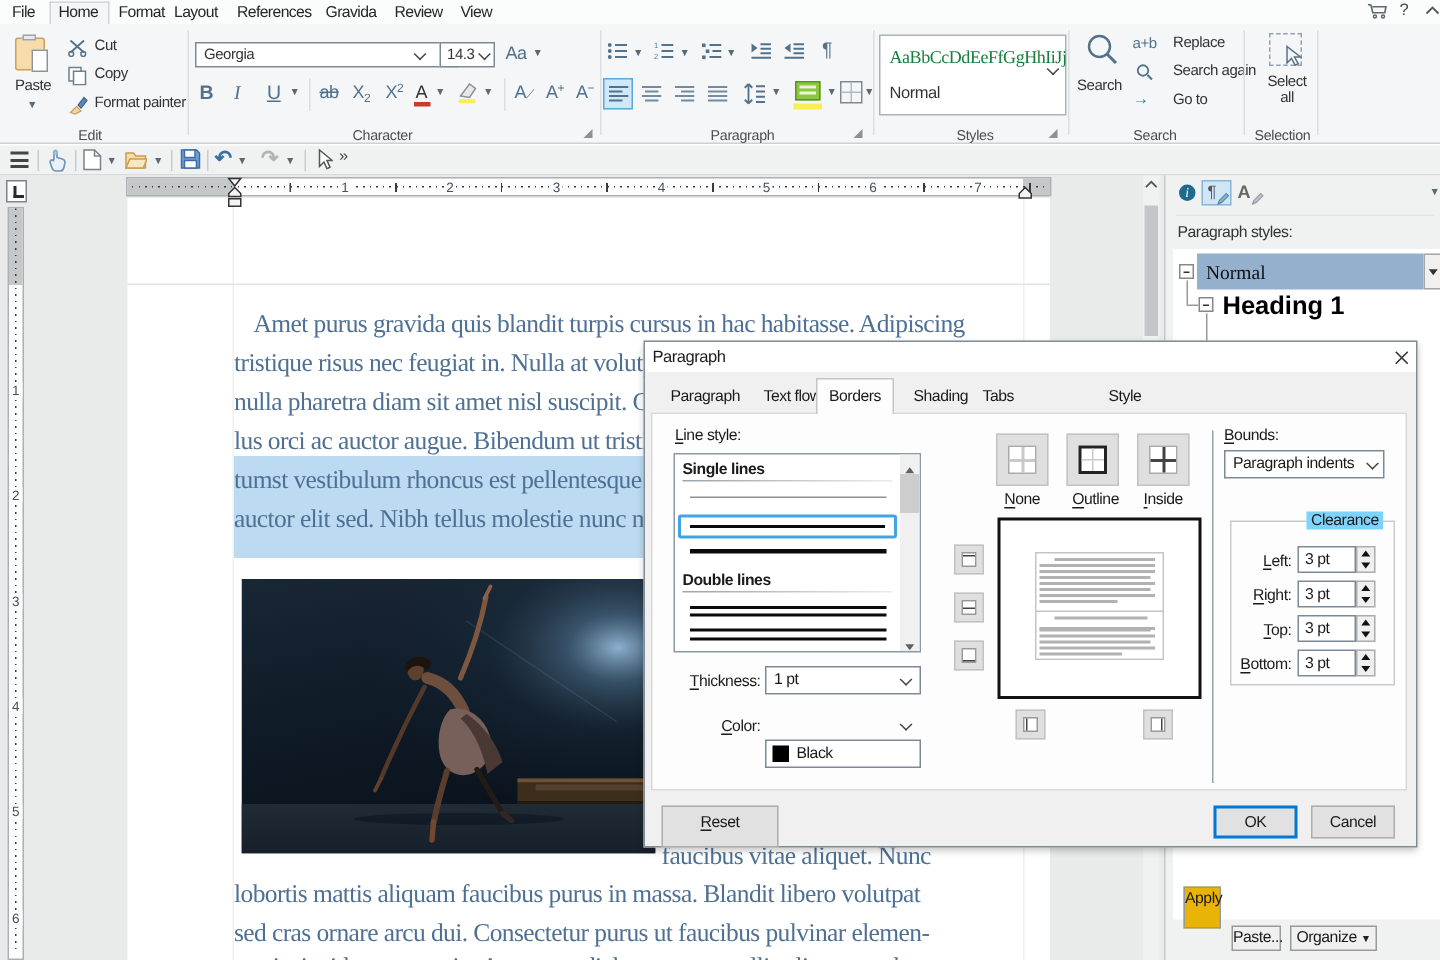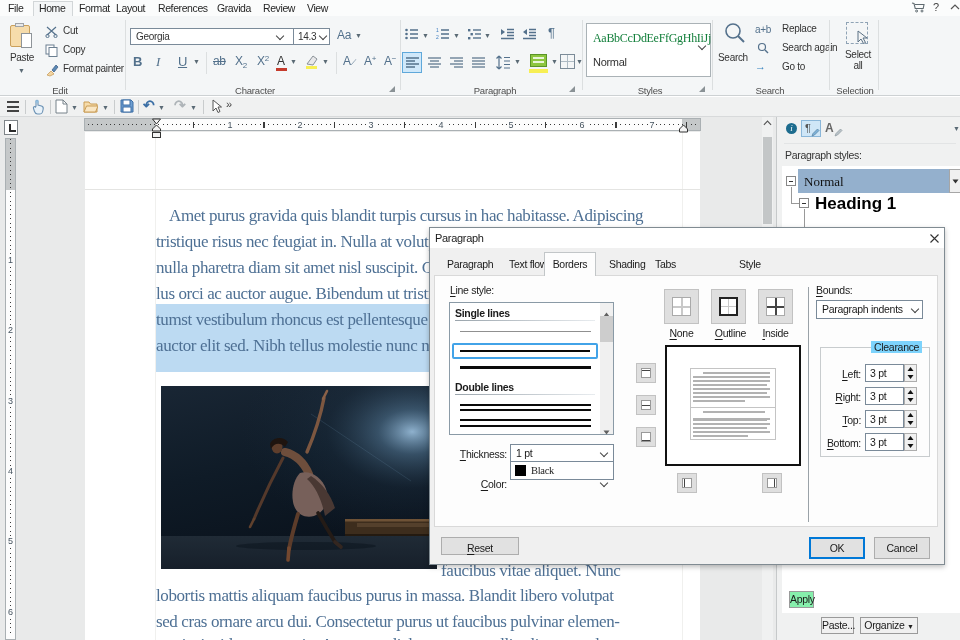--- a/index.html
+++ b/index.html
@@ -418,21 +418,21 @@
     <div class="abs" style="left:22px; top:8px; font-family:'Liberation Serif',serif; font-size:13px; color:#111;">Normal</div>
     <div class="abs" style="left:9px; top:21px; width:1px; height:16px; background:#999;"></div>
     <div class="abs" style="left:9px; top:37px; width:8px; height:1px; background:#999;"></div>
     <div class="abs" style="left:17px; top:32px; width:10px; height:10px; background:#fff; border:1px solid #888;">
         <div style="position:absolute;left:2px;top:3.7px;width:4px;height:1px;background:#333;"></div>
       </div>
     <div class="abs" style="left:33px; top:28px; font-size:17px; font-weight:bold; color:#000;">Heading 1</div>
     <div class="abs" style="left:22px; top:43px; width:1px; height:135px; background:#999;"></div>
   </div>
 
-  <div class="wbtn" style="left:12px; top:474px; width:25px; height:17px; line-height:15px; background:#86efac; border-color:#9a9a9a;">Apply</div>
+  <div class="wbtn" style="left:12px; top:474px; width:25px; height:28px; line-height:15px; background:#eab308; border-color:#9a9a9a;">Apply</div>
   <div class="wbtn" style="left:44px; top:500px; width:33px; height:17px; line-height:15px; background:#f0f0f0; border-color:#9a9a9a;">Paste...</div>
   <div class="wbtn" style="left:83px; top:500px; width:58px; height:17px; line-height:15px; background:#f0f0f0; border-color:#9a9a9a;">Organize <span style="font-size:7px; color:#222;">▼</span></div>
 </div>
 
 <div id="dialog">
   <div id="dlgtitle">
       <span style="position:absolute; left:5px; top:4px; font-size:11px;">Paragraph</span>
     <svg class="abs" style="left:500px; top:6px;" width="9" height="9" viewBox="0 0 9 9">
         <path d="M0.5 0.5 L8.5 8.5 M8.5 0.5 L0.5 8.5" stroke="#333" stroke-width="1.1"></path>
       </svg>
@@ -469,21 +469,21 @@
         <div class="abs" style="left:0px; top:13px; width:13px; height:26px; background:#cdcdcd;"></div>
         <div class="abs" style="left:3px; top:122px; width:7px; height:5px;"><svg width="7" height="5" viewBox="0 0 7 5">
               <path d="M0.5 0.5 L6.5 0.5 L3.5 4.5 Z" fill="#606060"></path>
             </svg></div>
       </div>
     </div>
     <div class="abs" style="left:10px; top:172px; width:62px; text-align:right;"><span class="u">T</span>hickness:</div>
     <div class="combo" style="left:75px; top:168px; width:104px; height:19px; line-height:17px; padding-left:5px;">1 pt</div>
     <div class="chev" style="left:166px; top:174px;"></div>
     <div class="abs" style="left:10px; top:202px; width:62px; text-align:right;"><span class="u">C</span>olor:</div>
-    <div class="combo" style="left:75px; top:185px; width:104px; height:19px; line-height:17px;font-family:Liberation Serif, serif;">
+    <div class="combo" style="left:75px; top:217px; width:104px; height:19px; line-height:17px;">
       <div class="abs" style="left:4px; top:3px; width:11px; height:11px; background:#000;"></div>
       <span style="padding-left:20px;">Black</span>
     </div>
     <div class="chev" style="left:166px; top:204px;"></div>
 
     <div class="abs" style="left:229px; top:13px; width:35px; height:35px; background:#dfdfdf; border:1px solid #c2c2c2;">
       <div class="abs" style="left:7px; top:7px; width:19px; height:19px; background:#fff; border:1px solid #aaa;">
           <div class="abs" style="left:8px; top:0; width:1.5px; height:17px; background:#c9c9c9;"></div>
           <div class="abs" style="left:0; top:8px; width:17px; height:1.5px; background:#c9c9c9;"></div>
         </div>
@@ -576,16 +576,16 @@
             <path d="M2.5 10 L8.5 10 L5.5 14 Z" fill="#111"></path>
           </svg></div>
       <div class="abs" style="left:0px; top:89px; width:40px; text-align:right;"><span class="u">B</span>ottom:</div>
       <div class="combo" style="left:44px; top:85px; width:39px; height:18px; line-height:16px; padding-left:4px;">3 pt</div>
       <div class="spin" style="left:83px; top:85px; height:18px;"><svg width="11" height="16" viewBox="0 0 11 16">
             <path d="M2.5 6 L5.5 2 L8.5 6 Z" fill="#111"></path>
             <path d="M2.5 10 L8.5 10 L5.5 14 Z" fill="#111"></path>
           </svg></div>
     </div>
   </div>
-  <div class="wbtn" style="left:11px; top:309px; width:78px; height:18px; line-height:20px;"><span class="u">R</span>eset</div>
+  <div class="wbtn" style="left:11px; top:309px; width:78px; height:28px; line-height:20px;"><span class="u">R</span>eset</div>
   <div class="wbtn" style="left:379px; top:309px; width:56px; height:22px; line-height:18px; border:2px solid #0078d7;">OK</div>
   <div class="wbtn" style="left:444px; top:309px; width:56px; height:22px; line-height:20px;">Cancel</div>
 </div>
 
 </body></html>

